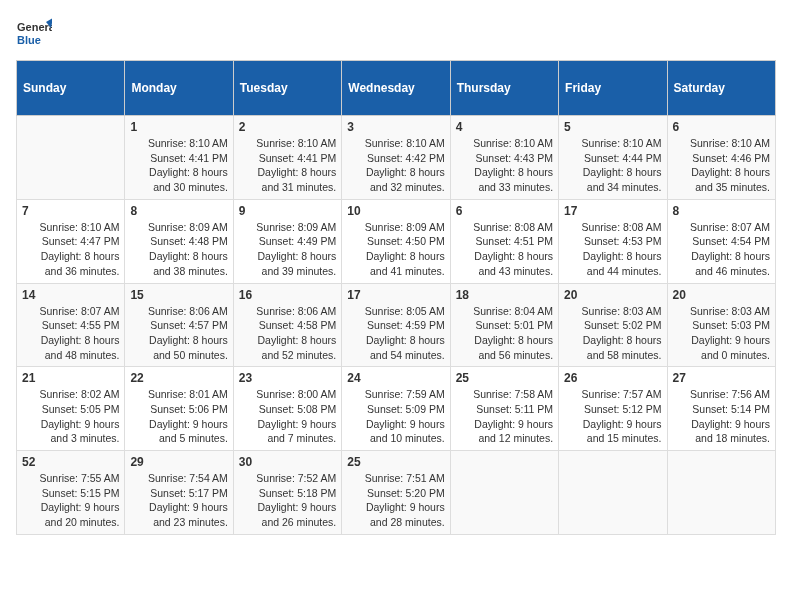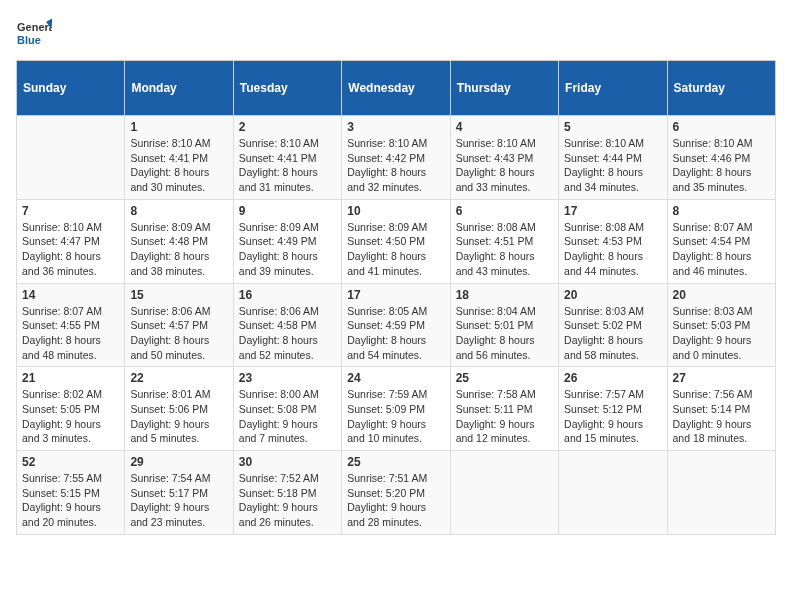--- a/index.html
+++ b/index.html
@@ -63,20 +63,21 @@
     .day-num {
       font-weight: bold;
       font-size: 12px;
       display: block;
       margin-bottom: 2px;
     }
     .day-info {
       font-size: 10.5px;
       line-height: 1.4;
       color: #333;
+      text-align: right;
     }
     tbody tr:nth-child(odd) {
       background-color: #f9f9f9;
     }
     tbody tr:nth-child(even) {
       background-color: #fff;
     }
   </style>
 </head>
 <body>

